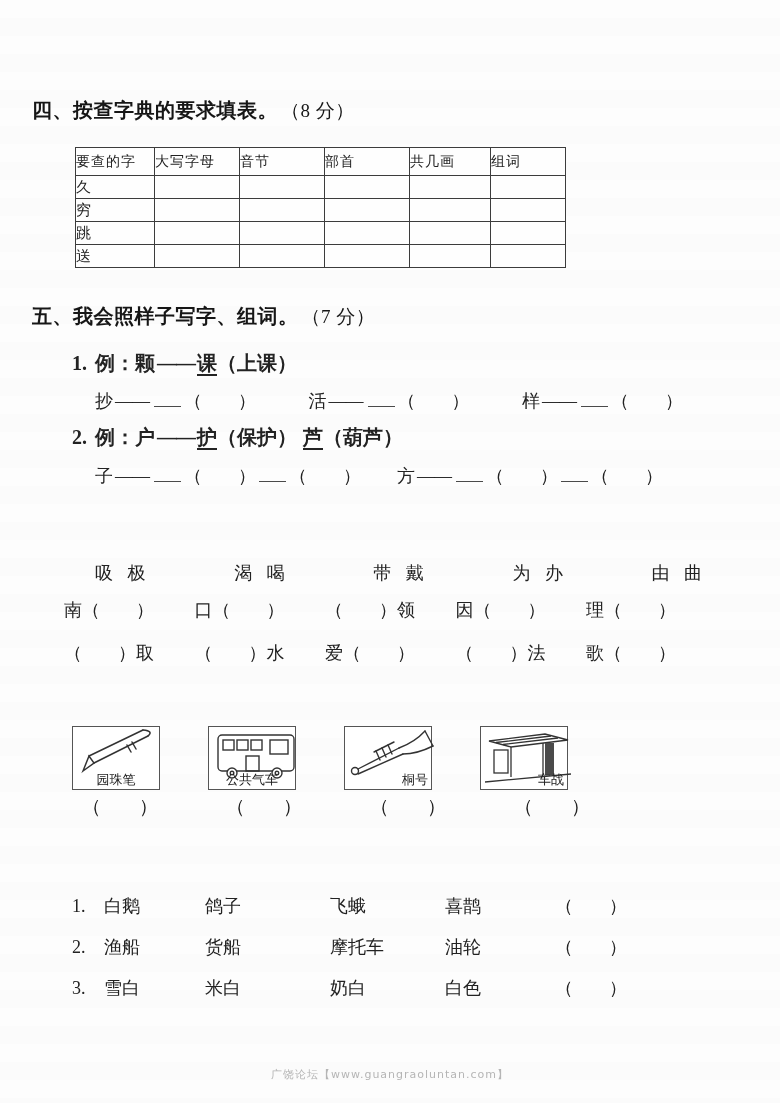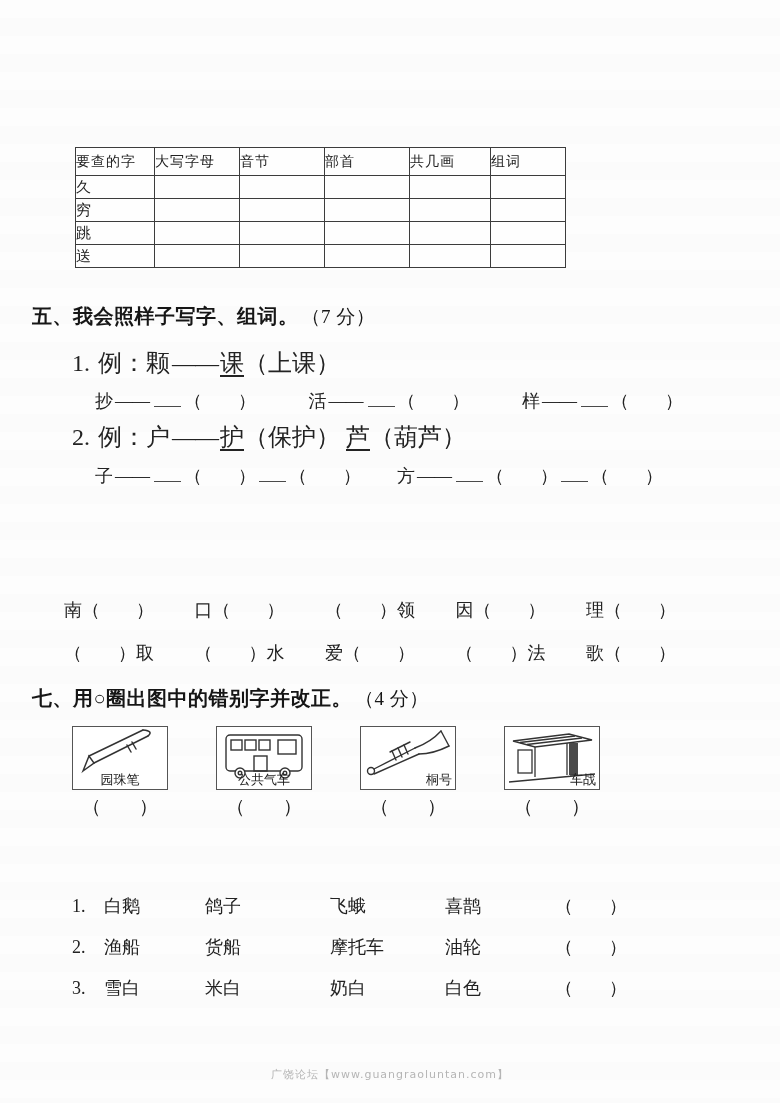--- a/index.html
+++ b/index.html
@@ -11,38 +11,38 @@
   .page {
     position:relative; width:780px; height:1103px; overflow:hidden;
     background:repeating-linear-gradient(180deg,#fdfdfd 0 18px,#fbfbfb 18px 36px);
   }
   .line { position:absolute; left:32px; white-space:nowrap; line-height:26px; }
   .title {
     font-family:"Liberation Sans","DejaVu Sans",sans-serif;
     font-weight:bold; font-size:20px; letter-spacing:.5px; color:#161616;
   }
   .ts { font-family:"Liberation Serif","DejaVu Serif",serif; font-weight:normal; font-size:19px; margin-left:3px; }
-  .body { font-size:24px; color:#232323; }
+  .body { font-size:20px; color:#232323;font-weight:bold; }
   .mr8 { margin-right:8px; }
   .ml6 { margin-left:6px; }
   .dash { letter-spacing:-1px; margin:0 2px; }
   .u { text-decoration:underline; text-underline-offset:4px; }
   .blank { display:inline-block; width:27px; height:15px; border-bottom:1.4px solid #4a4a4a; margin:0 3px; }
   .qblank { display:inline-block; width:30px; height:16px; border-bottom:2px solid #161616; margin:0 2px; }
 
   table.dict { position:absolute; left:75px; top:147px; width:490px; border-collapse:collapse; table-layout:fixed; background:#fefefe; }
   table.dict th, table.dict td { border:1.2px solid #3c3c3c; text-align:left; font-weight:normal; }
   table.dict th { height:28px; font-size:14px; letter-spacing:1px; }
   table.dict td { height:23px; font-size:15px; }
 
   .frow { position:absolute; display:flex; justify-content:space-between; font-size:18px; line-height:26px; white-space:nowrap; }
   .grp { white-space:nowrap; }
 
   .imgrow { position:absolute; left:72px; top:726px; display:flex; gap:48px; }
-  .imgbox { position:relative; width:96px; height:64px; border:1.2px solid #555; background:#fff; }
+  .imgbox { position:relative; width:88px; height:64px; border:1.2px solid #555; background:#fff; }
   .imgbox svg { position:absolute; left:0; top:0; }
   .imglabel { position:absolute; bottom:2px; font-size:13px; line-height:14px; color:#1d1d1d; white-space:nowrap; }
   .lbl-center { left:50%; transform:translateX(-50%); }
   .lbl-right { right:3px; }
   .prow { position:absolute; left:72px; top:794px; display:flex; gap:48px; font-size:19px; }
   .pslot { width:96px; text-align:center; }
 
   .s8row { position:absolute; left:72px; display:grid; grid-template-columns:32px 101px 125px 115px 110px auto; font-size:18px; line-height:26px; white-space:nowrap; }
 
   .choices { word-spacing:10px; }
@@ -51,20 +51,23 @@
     position:absolute; top:1067px; left:0; width:100%; text-align:center;
     font-family:"DejaVu Sans","Liberation Sans",sans-serif;
     font-size:11px; color:#b5b5b5; letter-spacing:1px;
   }
 </style>
 </head>
 <body>
 
 <div class="page">
 
+  <div class="line title" style="top:97px">
+    <span>四、按查字典的要求填表。</span><span class="ts">（8 分）</span>
+  </div>
 
   <table class="dict">
     <colgroup>
       <col style="width:79px">
         <col style="width:85px">
         <col style="width:85px">
       <col style="width:85px">
         <col style="width:81px">
         <col style="width:75px">
     </colgroup>
@@ -129,40 +132,44 @@
   <div class="line body" style="top:424px;left:72px">
     <span class="mr8">2.</span><span>例：户</span><span class="dash">——</span><span class="u">护</span><span>（保护）</span><span class="u ml6">芦</span><span>（葫芦）</span>
   </div>
 
   <div class="frow" style="top:463px;left:95px;width:568px">
     <span class="grp"><span>子</span><span class="dash">——</span><span class="blank"></span><span>（　　）</span><span class="blank"></span><span>（　　）</span></span>
     <span class="grp"><span>方</span><span class="dash">——</span><span class="blank"></span><span>（　　）</span><span class="blank"></span><span>（　　）</span></span>
   </div>
 
 
+  <div class="frow choices" style="top:560px;left:95px;width:607px">
+    <span>吸 极</span>
+    <span>渴 喝</span>
+    <span>带 戴</span>
+    <span>为 办</span>
+    <span>由 曲</span>
+  </div>
 
   <div class="frow" style="top:597px;left:64px;width:612px">
     <span>南（　　）</span>
     <span>口（　　）</span>
     <span>（　　）领</span>
     <span>因（　　）</span>
     <span>理（　　）</span>
   </div>
 
   <div class="frow" style="top:640px;left:64px;width:612px">
     <span>（　　）取</span>
     <span>（　　）水</span>
     <span>爱（　　）</span>
     <span>（　　）法</span>
     <span>歌（　　）</span>
   </div>
 
-  <div class="line title" style="top:685px">
-    <span>七、用○圈出图中的错别字并改正。</span><span class="ts">（4 分）</span>
-  </div>
 
   <div class="imgrow">
 
     <div class="imgbox">
       <svg width="94" height="50" viewBox="0 0 94 50">
         <g stroke="#333" fill="none" stroke-width="1.5" stroke-linecap="round">
           <path d="M10 44 L21 36 L16 29 Z"></path>
           <path d="M21 36 L75 9"></path>
           <path d="M16 29 L70 3"></path>
           <path d="M75 9 Q81 4 70 3"></path>

